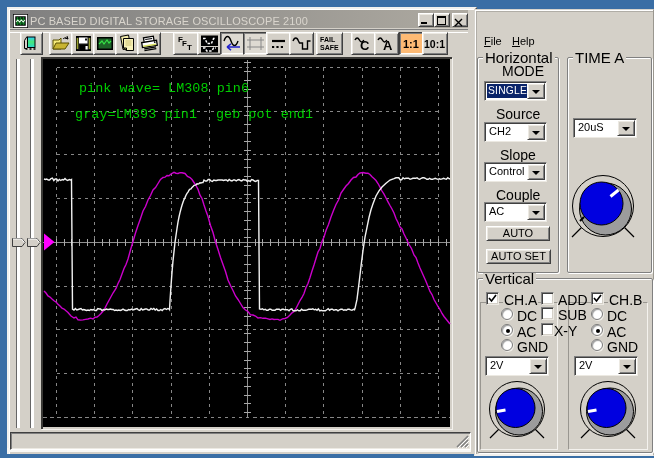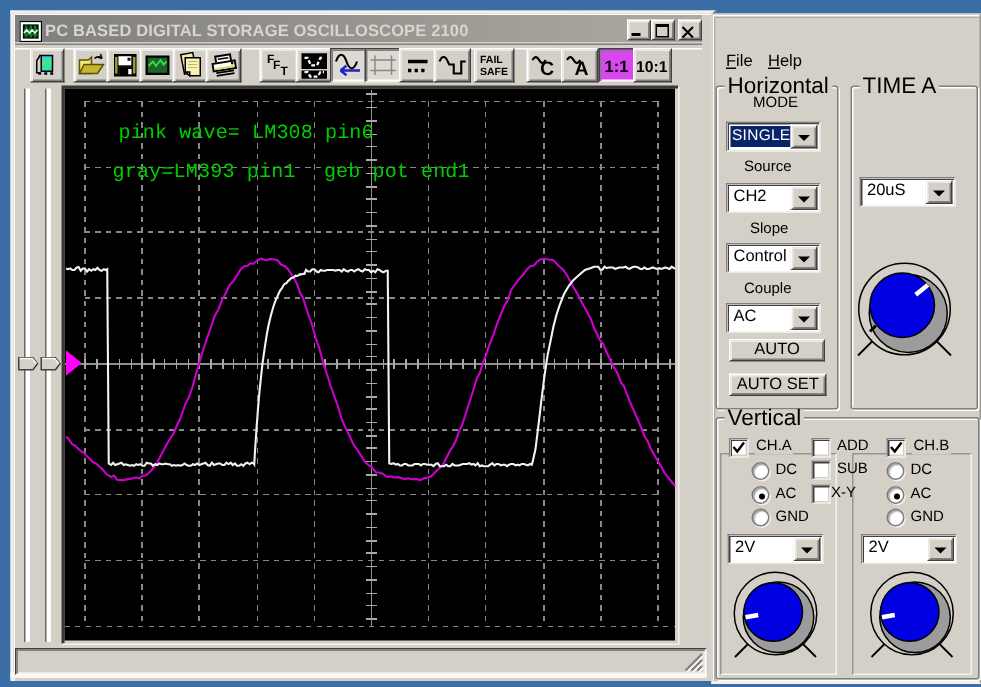--- a/index.html
+++ b/index.html
@@ -8,21 +8,21 @@
 .tbtn{position:absolute;top:32px;height:21px;background:#D4D0C8;border:1px solid #404040;border-top-color:#fff;border-left-color:#fff;box-shadow:inset 1px 1px 0 #ece9e2, inset -1px -1px 0 #808080}
 .tbtn.dn{border:1px solid #ece9e2;border-top-color:#404040;border-left-color:#404040;box-shadow:inset 1px 1px 0 #808080, inset -1px -1px 0 #fff;background:#dedad2}
 .tbtn svg{position:absolute;left:0;top:0}
 .glabel{position:absolute;font-size:15px;color:#000;background:#D4D0C8;padding:0 2px;line-height:11px}
 .group{position:absolute;border:1px solid #808080;border-radius:2px;box-shadow:1px 1px 0 #fff, inset 1px 1px 0 #fff}
 .combo{position:absolute;height:18px;background:#fff;border:1px solid #ece9e2;border-top-color:#808080;border-left-color:#808080;box-shadow:inset 1px 1px 0 #404040, inset -1px -1px 0 #fff}
 .combo .txt{position:absolute;left:4px;top:2px;font-size:11px;color:#000}
 .cbtn{position:absolute;right:1px;top:1px;bottom:1px;width:16px;background:#D4D0C8;border:1px solid #404040;border-top-color:#fff;border-left-color:#fff;box-shadow:inset 1px 1px 0 #ece9e2, inset -1px -1px 0 #808080}
 .cbtn:after{content:"";position:absolute;left:4px;top:6px;border:4px solid transparent;border-top:4px solid #000}
 .pbtn{position:absolute;background:#D4D0C8;border:1px solid #404040;border-top-color:#fff;border-left-color:#fff;box-shadow:inset 1px 1px 0 #ece9e2, inset -1px -1px 0 #808080;font-size:11px;text-align:center;color:#000}
-.lbl{position:absolute;font-size:10px;color:#000;white-space:nowrap}
+.lbl{position:absolute;font-size:14px;color:#000;white-space:nowrap}
 .cb{position:absolute;width:11px;height:11px;background:#fff;border:1px solid #ece9e2;border-top-color:#808080;border-left-color:#808080;box-shadow:inset 1px 1px 0 #404040, inset -1px -1px 0 #D4D0C8}
 .rd{position:absolute;width:10px;height:10px;border-radius:50%;background:#fff;border:1px solid #7a7a7a;box-shadow:inset 1px 1px 1px #a0a0a0, 1px 1px 0 #f0eee8}
 .rdot{position:absolute;width:4px;height:4px;border-radius:50%;background:#000;left:4px;top:4px}
 .sep{position:absolute;border:1px solid #999690;border-right-color:#f4f2ee;border-bottom-color:#f4f2ee}
 .gd{stroke:#878787;stroke-width:1;stroke-dasharray:3.5 3.5}
 .gc{stroke:#909090;stroke-width:1}
 .gt{stroke:#a8a8a8;stroke-width:1;fill:none}
 </style></head>
 <body>
 
@@ -32,21 +32,21 @@
 
  <div class="abs" style="left:3px;top:3px;width:458px;height:18px;background:linear-gradient(90deg,#7f7f7f,#aeaaa1)">
   <svg class="abs" style="left:3px;top:4px" width="15" height="14" viewBox="0 0 15 14">
         <rect x="0" y="0" width="15" height="14" fill="#000"></rect>
         <rect x="1.5" y="1.5" width="12" height="11" fill="none" stroke="#fff" stroke-width="1.5"></rect>
         <rect x="3" y="3" width="9" height="8" fill="#02160a"></rect>
         <path d="M4.5 3v8M7.5 3v8M10.5 3v8" stroke="#0f7a22" stroke-width="1.6"></path>
         <path d="M3 6h9M3 9h9" stroke="#0f7a22" stroke-width="1.2"></path>
         <path d="M3 8l1.8-2 1.8 2 1.8-2 1.8 2 1.8-2" stroke="#e8ffe8" stroke-width="1.1" fill="none"></path>
       </svg>
-  <div class="abs" style="left:20px;top:5px;font-size:11px;font-weight:bold;color:#d9d5cd;letter-spacing:0.1px">PC BASED DIGITAL STORAGE OSCILLOSCOPE 2100</div>
+  <div class="abs" style="left:20px;top:5px;font-size:11px;font-weight:normal;color:#d9d5cd;letter-spacing:0.1px">PC BASED DIGITAL STORAGE OSCILLOSCOPE 2100</div>
 
   <div class="raised abs" style="left:408px;top:3px;width:14px;height:12px">
         <div class="abs" style="left:2px;top:8px;width:6px;height:2px;background:#000"></div>
       </div>
   <div class="raised abs" style="left:424px;top:3px;width:14px;height:12px">
         <div class="abs" style="left:2px;top:2px;width:7px;height:6px;border:1px solid #000;border-top-width:2px"></div>
       </div>
   <div class="raised abs" style="left:442px;top:3px;width:14px;height:12px"><svg width="12" height="10" viewBox="0 0 12 10">
           <path d="M2 1l7 7M9 1l-7 7" stroke="#000" stroke-width="1.4"></path>
         </svg></div>
@@ -163,21 +163,21 @@
       <path d="M3 7q2.2-4 4.4 0t4.4 0" stroke="#000" fill="none" stroke-width="1.5"></path>
       <text x="8" y="17" font-family="Liberation Sans" font-size="13" font-weight="bold" fill="#000">C</text>
     </svg>
 </div>
 <div class="tbtn" style="left:374px;width:23px">
  <svg width="23" height="21" viewBox="0 0 23 21">
       <path d="M3 7q2.2-4 4.4 0t4.4 0" stroke="#000" fill="none" stroke-width="1.5"></path>
       <text x="8" y="17" font-family="Liberation Sans" font-size="13" font-weight="bold" fill="#000">A</text>
     </svg>
 </div>
-<div class="tbtn dn" style="left:399px;width:23px;background:#d946ef">
+<div class="tbtn dn" style="left:399px;width:23px;background:#fdba74">
  <svg width="23" height="21" viewBox="0 0 23 21">
       <text x="3" y="15" font-family="Liberation Sans" font-size="11" font-weight="bold" fill="#000">1:1</text>
     </svg>
 </div>
 <div class="tbtn" style="left:422px;width:24px">
  <svg width="24" height="21" viewBox="0 0 24 21">
       <text x="1" y="15" font-family="Liberation Sans" font-size="10.5" font-weight="bold" fill="#000">10:1</text>
     </svg>
 </div>
 

